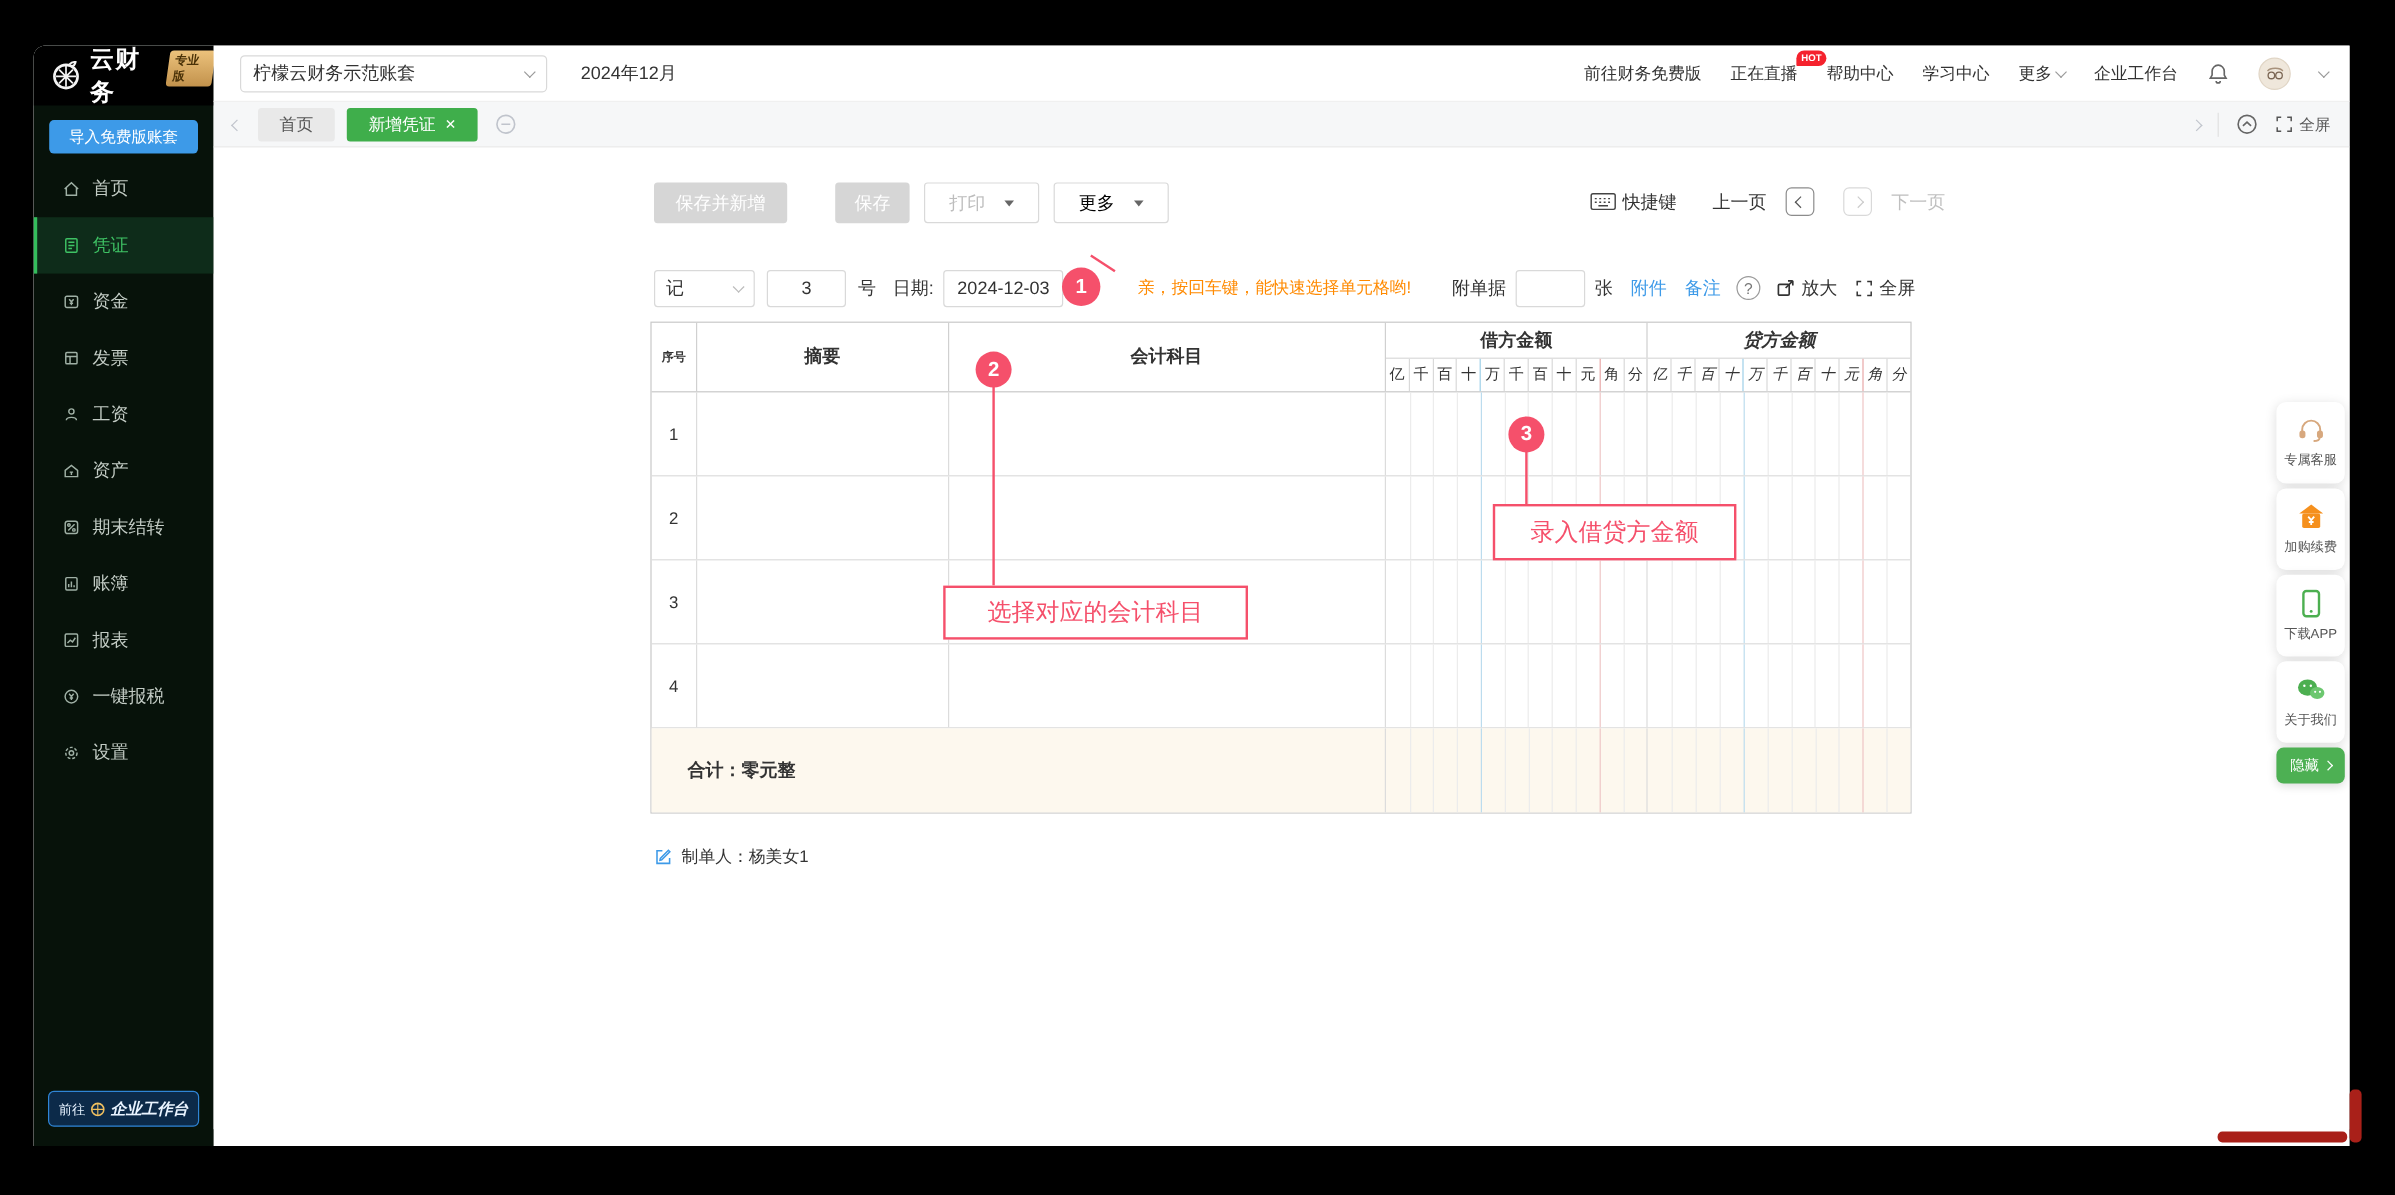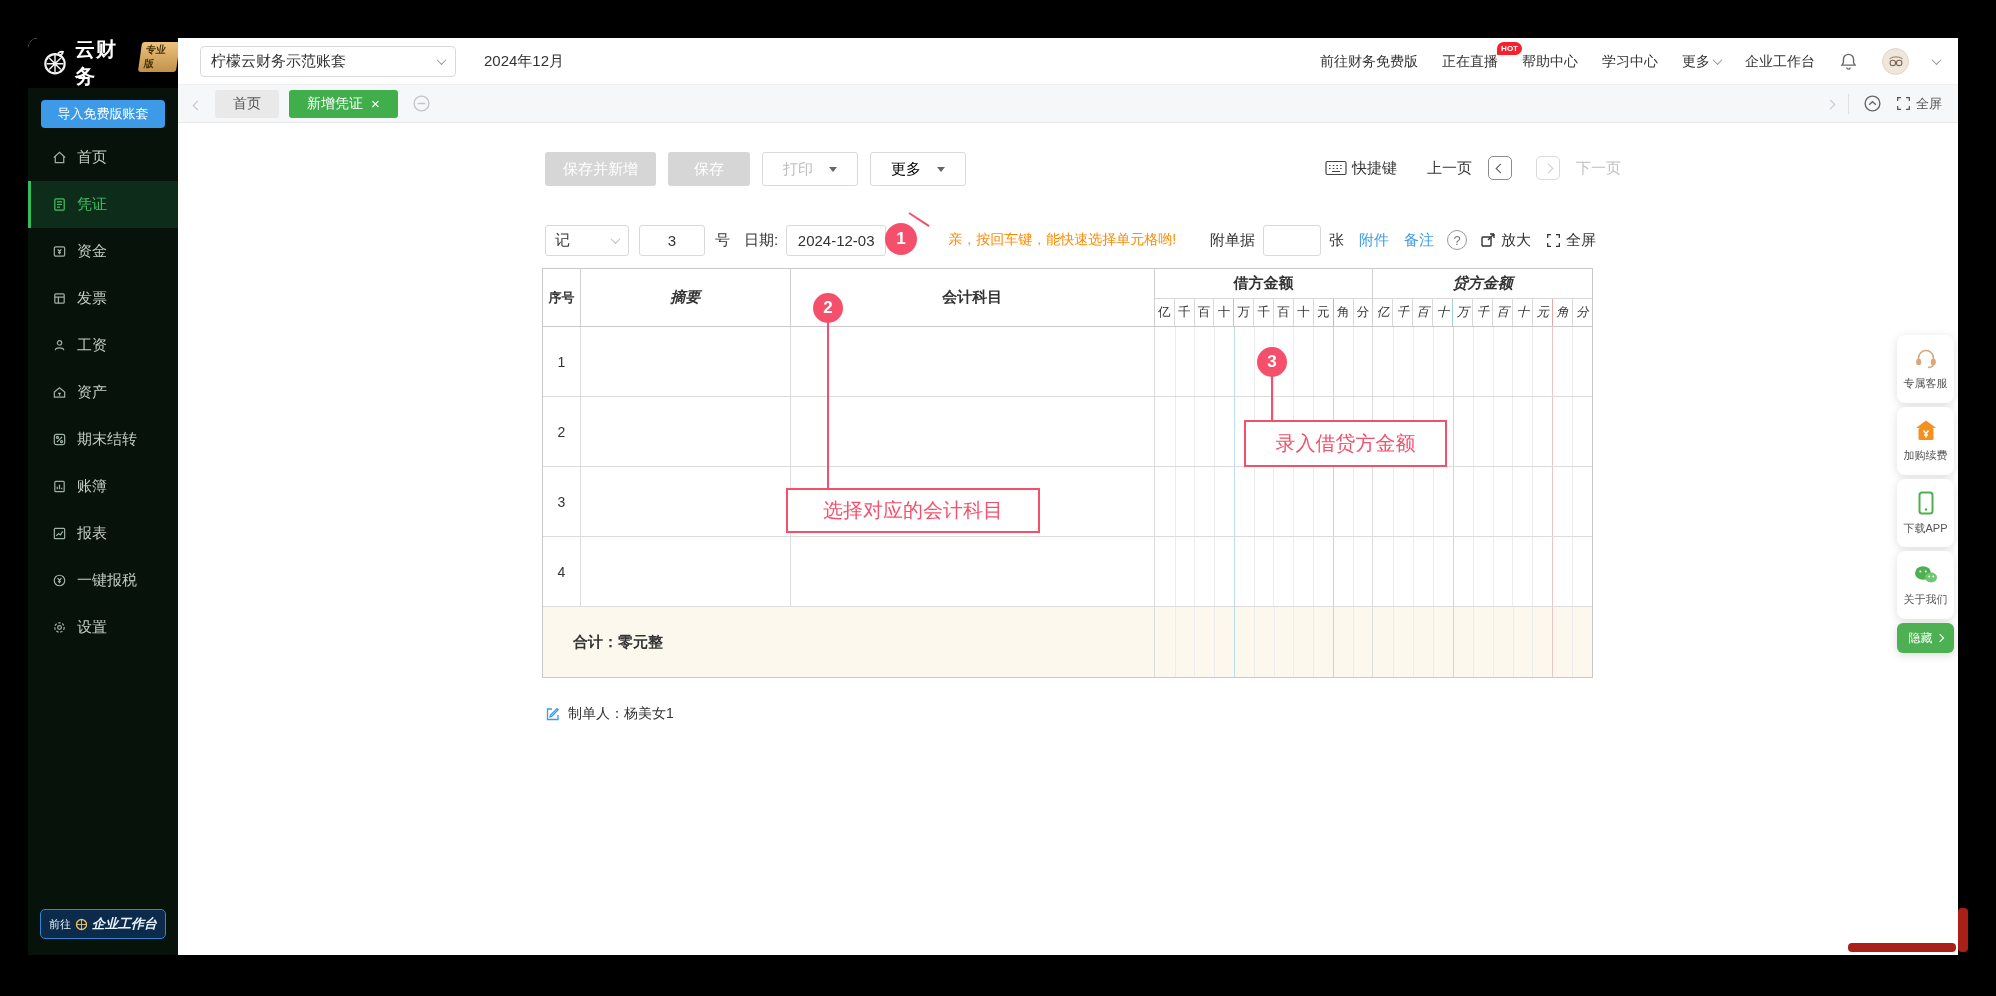--- a/index.html
+++ b/index.html
@@ -67,21 +67,21 @@
   .tip { color:#ff8a00; font-size:14px; white-space:nowrap; }
   .link { color:#3d9ae8; font-size:15px; cursor:pointer; }
   .qmark { width:20px; height:20px; border:1px solid #999; border-radius:50%; color:#777; font-size:13px; display:flex; align-items:center; justify-content:center; cursor:pointer; }
   .ic-lab { display:flex; align-items:center; gap:5px; font-size:15px; color:#333; cursor:pointer; }
 
   
   .vtable { position:absolute; left:364px; top:145px; width:1051px; border:1px solid #c9c9c9; }
   .trow { display:flex; }
   .thead { height:58px; border-bottom:1px solid #c9c9c9; }
   .hc { display:flex; align-items:center; justify-content:center; font-weight:bold; font-size:15px; border-right:1px solid #d0d0d0; }
-  .c-seq { width:38px; } .c-sum { width:210px;font-style:italic; } .c-acc { width:365px; }
+  .c-seq { width:38px; } .c-sum { width:210px; } .c-acc { width:365px; }
   .amount-head { width:219px; display:flex; flex-direction:column; border-right:1px solid #d0d0d0; }
   .amount-head:last-child { border-right:none;font-style:italic; }
   .amt-title { height:30px; display:flex; align-items:center; justify-content:center; font-weight:bold; font-size:15px; border-bottom:1px solid #d9d9d9; }
   .amt-digits { height:27px; display:flex; }
   .digit { flex:1; display:flex; align-items:center; justify-content:center; font-size:12.5px; color:#333; border-right:1px solid #d9d9d9; }
   .digit:last-child { border-right:none; }
   .digit.sep-blue { border-right-color:#9ed0e8; }
   .digit.sep-red { border-right-color:#e8a8a8; }
   .brow { height:70px; border-bottom:1px solid #dcdcdc; }
   .bc { border-right:1px solid #dcdcdc; }
@@ -312,21 +312,21 @@
           </svg>
         <span>全屏</span>
       </span>
     </div>
   </div>
 
   <div class="main">
 
     <div class="toolbar">
       <button class="btn disabled-fill">保存并新增</button>
-      <button class="btn disabled-fill" style="padding:0 26px;">保存</button>
+      <button class="btn disabled-fill" style="padding:0 16px;margin-left:28px;">保存</button>
       <button class="btn outline dim" style="width:96px;">
         <span>打印</span>
         <i class="caret"></i>
       </button>
       <button class="btn outline" style="width:96px;">
         <span>更多</span>
         <i class="caret"></i>
       </button>
     </div>
 
@@ -376,21 +376,21 @@
       <span class="ic-lab" style="margin-left:15px;">
         <svg width="15" height="15" viewBox="0 0 18 18" fill="none" stroke="#333" stroke-width="1.5">
             <path d="M2 6 V2 H6 M12 2 H16 V6 M16 12 V16 H12 M6 16 H2 V12"></path>
           </svg>
         <span>全屏</span>
       </span>
     </div>
 
     <div class="vtable">
       <div class="trow thead">
-        <div class="hc c-seq" style="font-size:13px;">序号</div>
+        <div class="hc c-seq" style="font-size:10px;">序号</div>
         <div class="hc c-sum">摘要</div>
         <div class="hc c-acc">会计科目</div>
         <div class="amount-head">
           <div class="amt-title">借方金额</div>
           <div class="amt-digits">
               <span class="digit">亿</span>
               <span class="digit">千</span>
               <span class="digit">百</span>
               <span class="digit sep-blue">十</span>
               <span class="digit">万</span>

